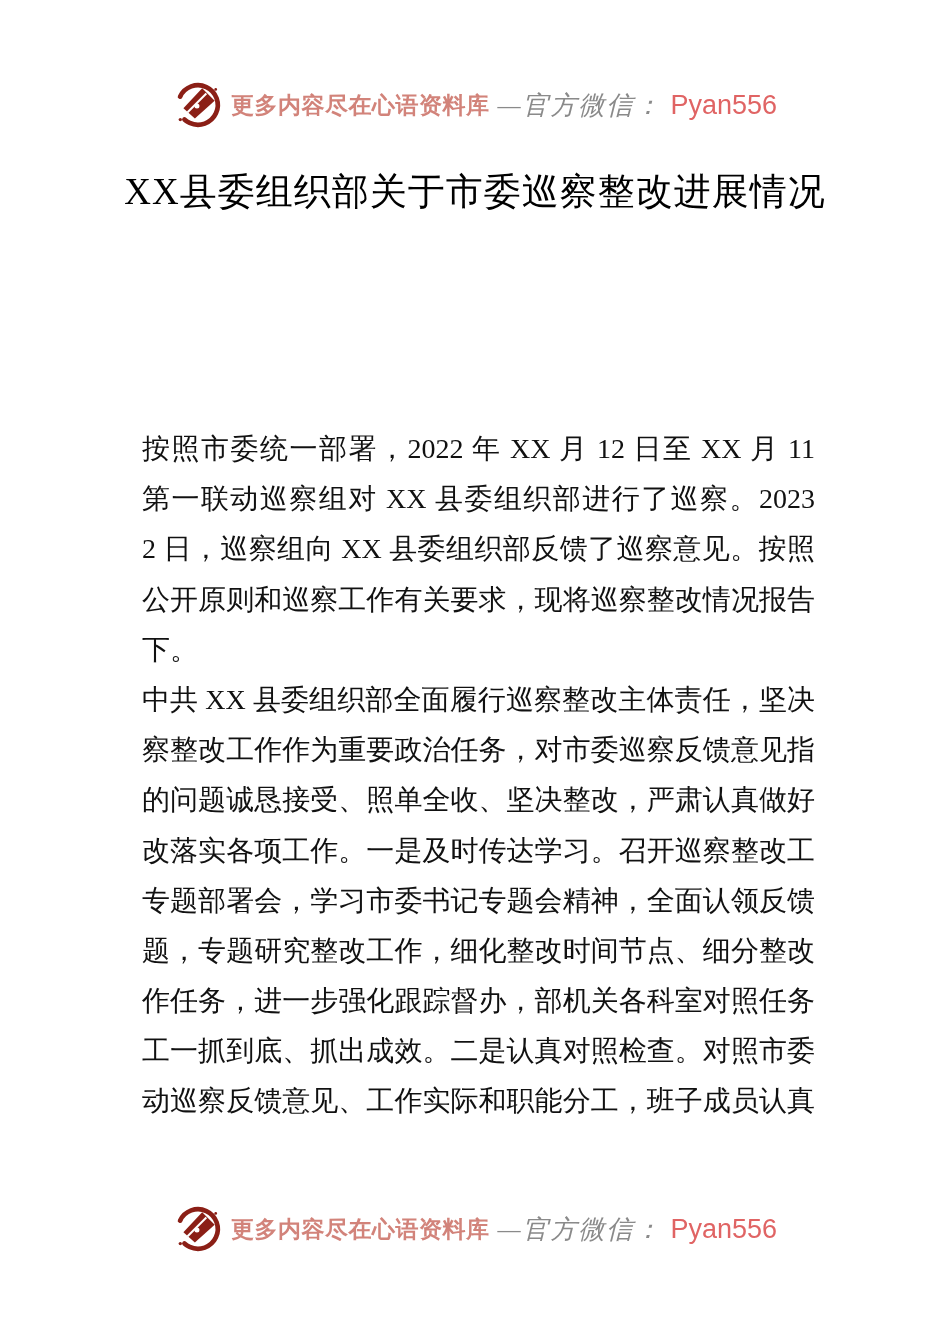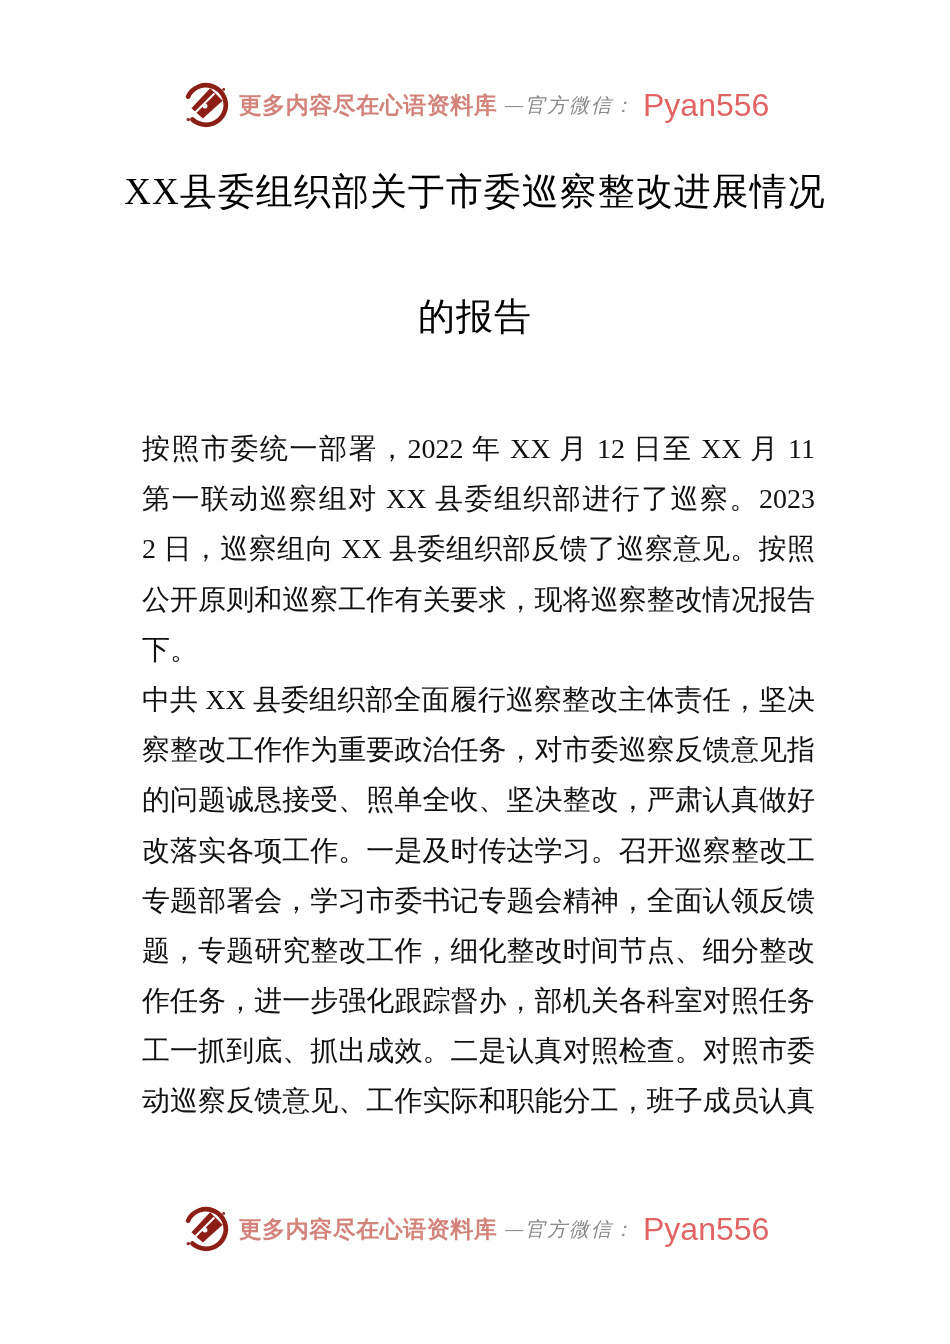--- a/index.html
+++ b/index.html
@@ -28,28 +28,28 @@
   .brandbar.top { top: 80px; }
   .brandbar.bottom { top: 1204px; }
   .brand-logo { width: 50px; height: 50px; flex: 0 0 auto; }
   .brand-text {
     font-size: 23px;
     letter-spacing: 0.5px;
     color: #d2837a;
     font-weight: 600;
   }
   .brand-sep {
-    font-size: 20px;
+    font-size: 26px;
     color: #8a8a8a;
     font-style: italic;
     letter-spacing: 2px;
   }
   .brand-id {
     font-family: "Liberation Sans", "DejaVu Sans", sans-serif;
-    font-size: 32px;
+    font-size: 27px;
     color: #e06464;
   }
 
   
   .doc-title-line1, .doc-title-line2 {
     position: absolute;
     left: 0;
     width: 100%;
     text-align: center;
     font-size: 37px;
@@ -97,21 +97,20 @@
       <circle cx="23" cy="25" r="2.4" fill="#ffffff"></circle>
       <circle cx="7" cy="38" r="1.6" fill="#8b1f16"></circle>
       <circle cx="41" cy="9" r="1.3" fill="#8b1f16"></circle>
     </svg>
     <span class="brand-text">更多内容尽在心语资料库</span>
       <span class="brand-sep">—官方微信：</span>
       <span class="brand-id">Pyan556</span>
   </div>
 
   <div class="doc-title-line1">XX县委组织部关于市委巡察整改进展情况</div>
-  <div class="doc-title-line2">的报告</div>
 
   <div class="doc-body">
     <div class="bline jfill">按照市委统一部署，2022 年 XX 月 12 日至 XX 月 11 日，市委</div>
     <div class="bline jfill">第一联动巡察组对 XX 县委组织部进行了巡察。2023 年 X 月</div>
     <div class="bline jfill">2 日，巡察组向 XX 县委组织部反馈了巡察意见。按照党务</div>
     <div class="bline jfill">公开原则和巡察工作有关要求，现将巡察整改情况报告如</div>
     <div class="bline jleft">下。</div>
     <div class="bline jfill">中共 XX 县委组织部全面履行巡察整改主体责任，坚决把巡</div>
     <div class="bline jfill">察整改工作作为重要政治任务，对市委巡察反馈意见指出</div>
     <div class="bline jfill">的问题诚恳接受、照单全收、坚决整改，严肃认真做好整</div>

